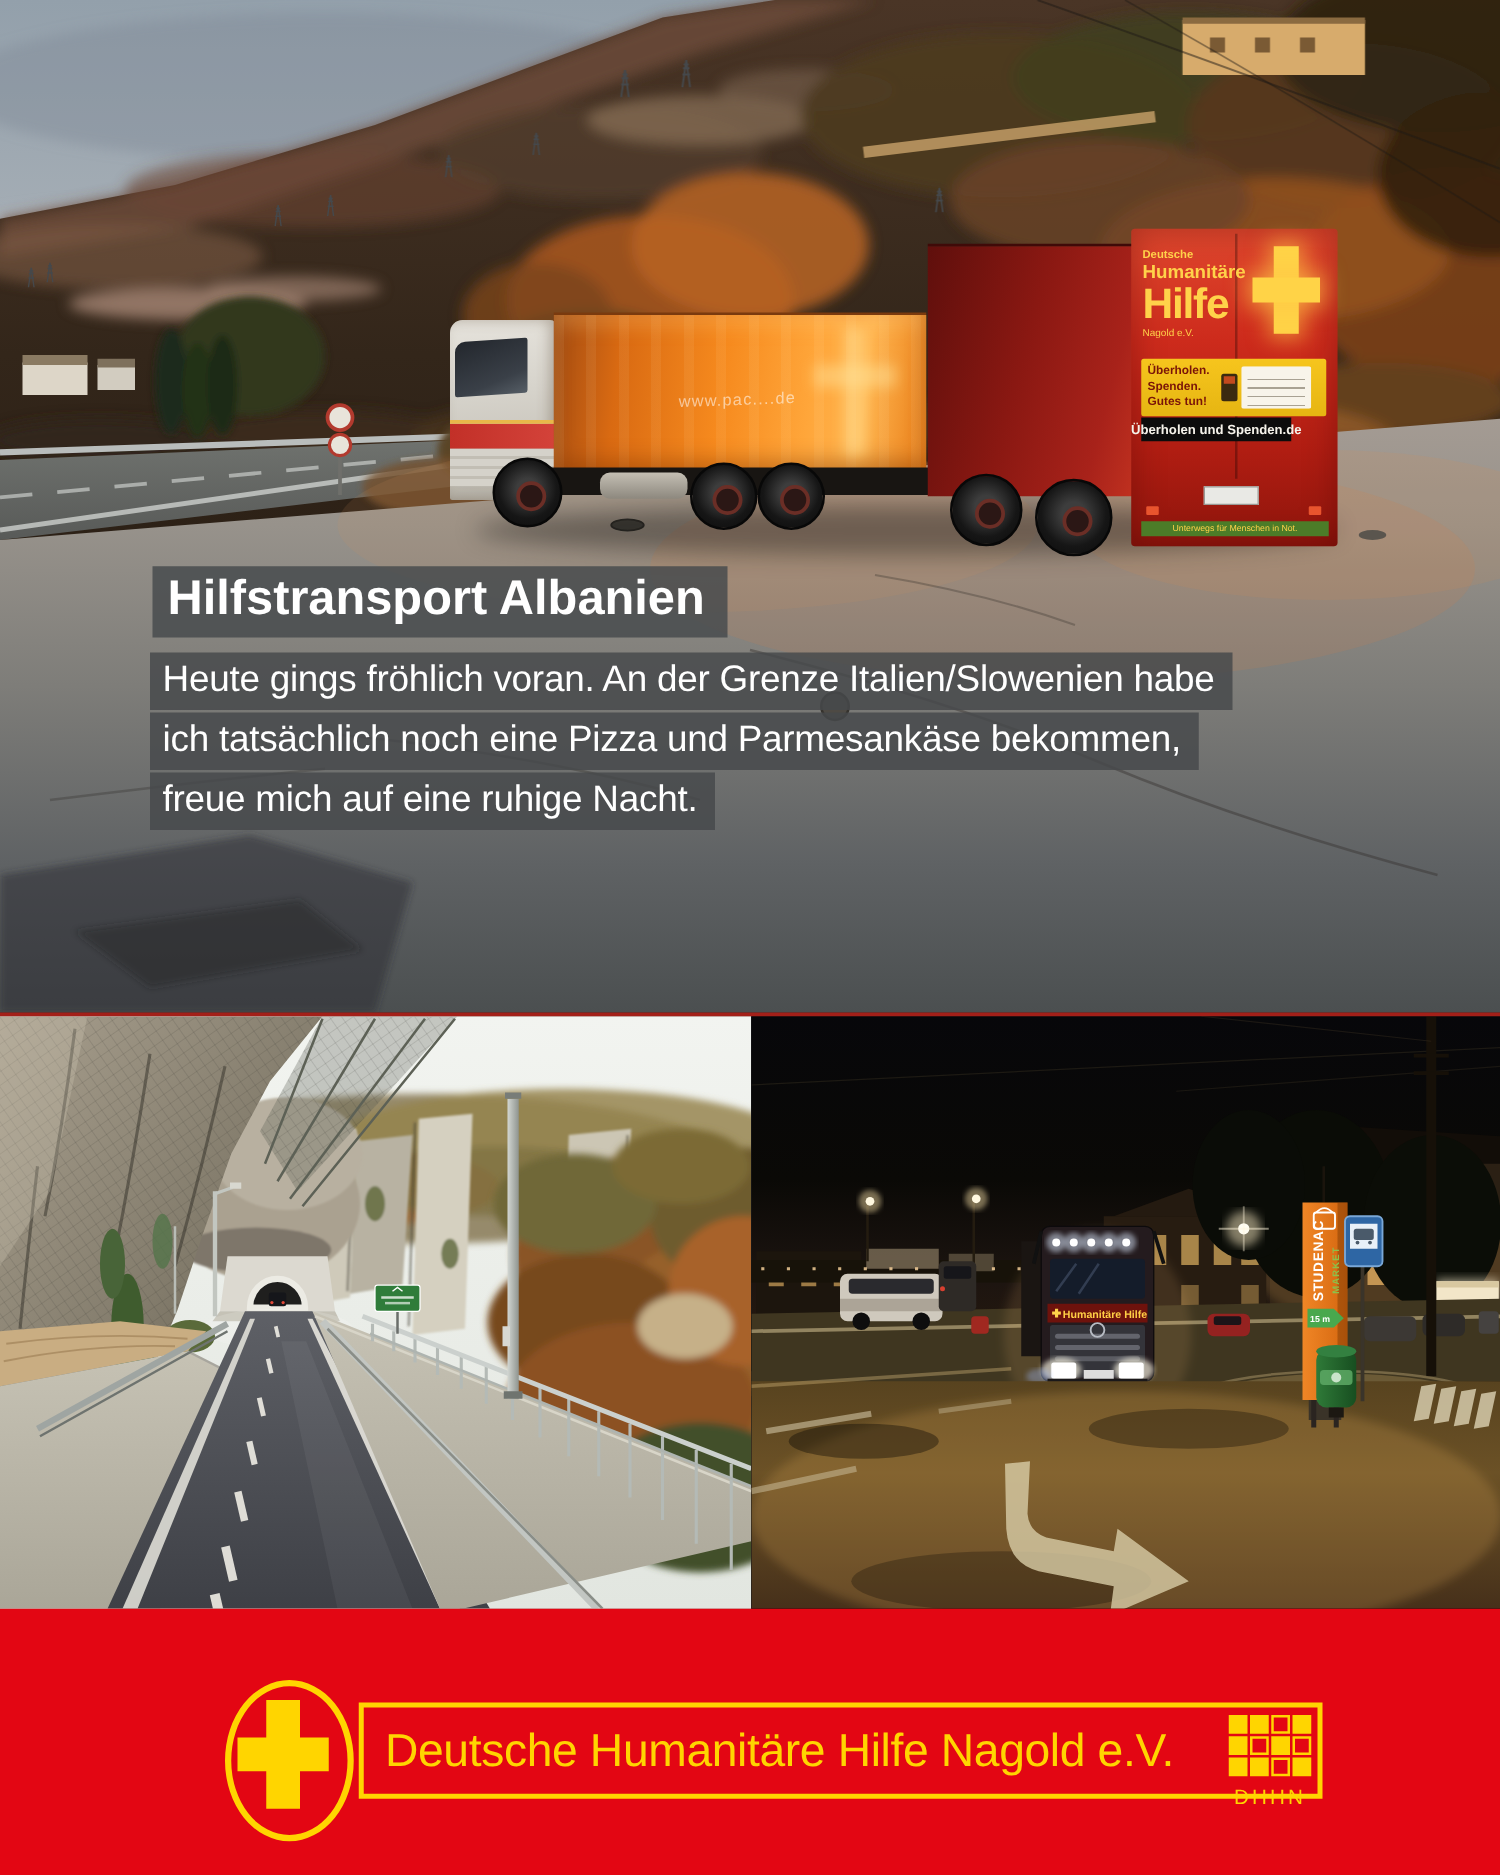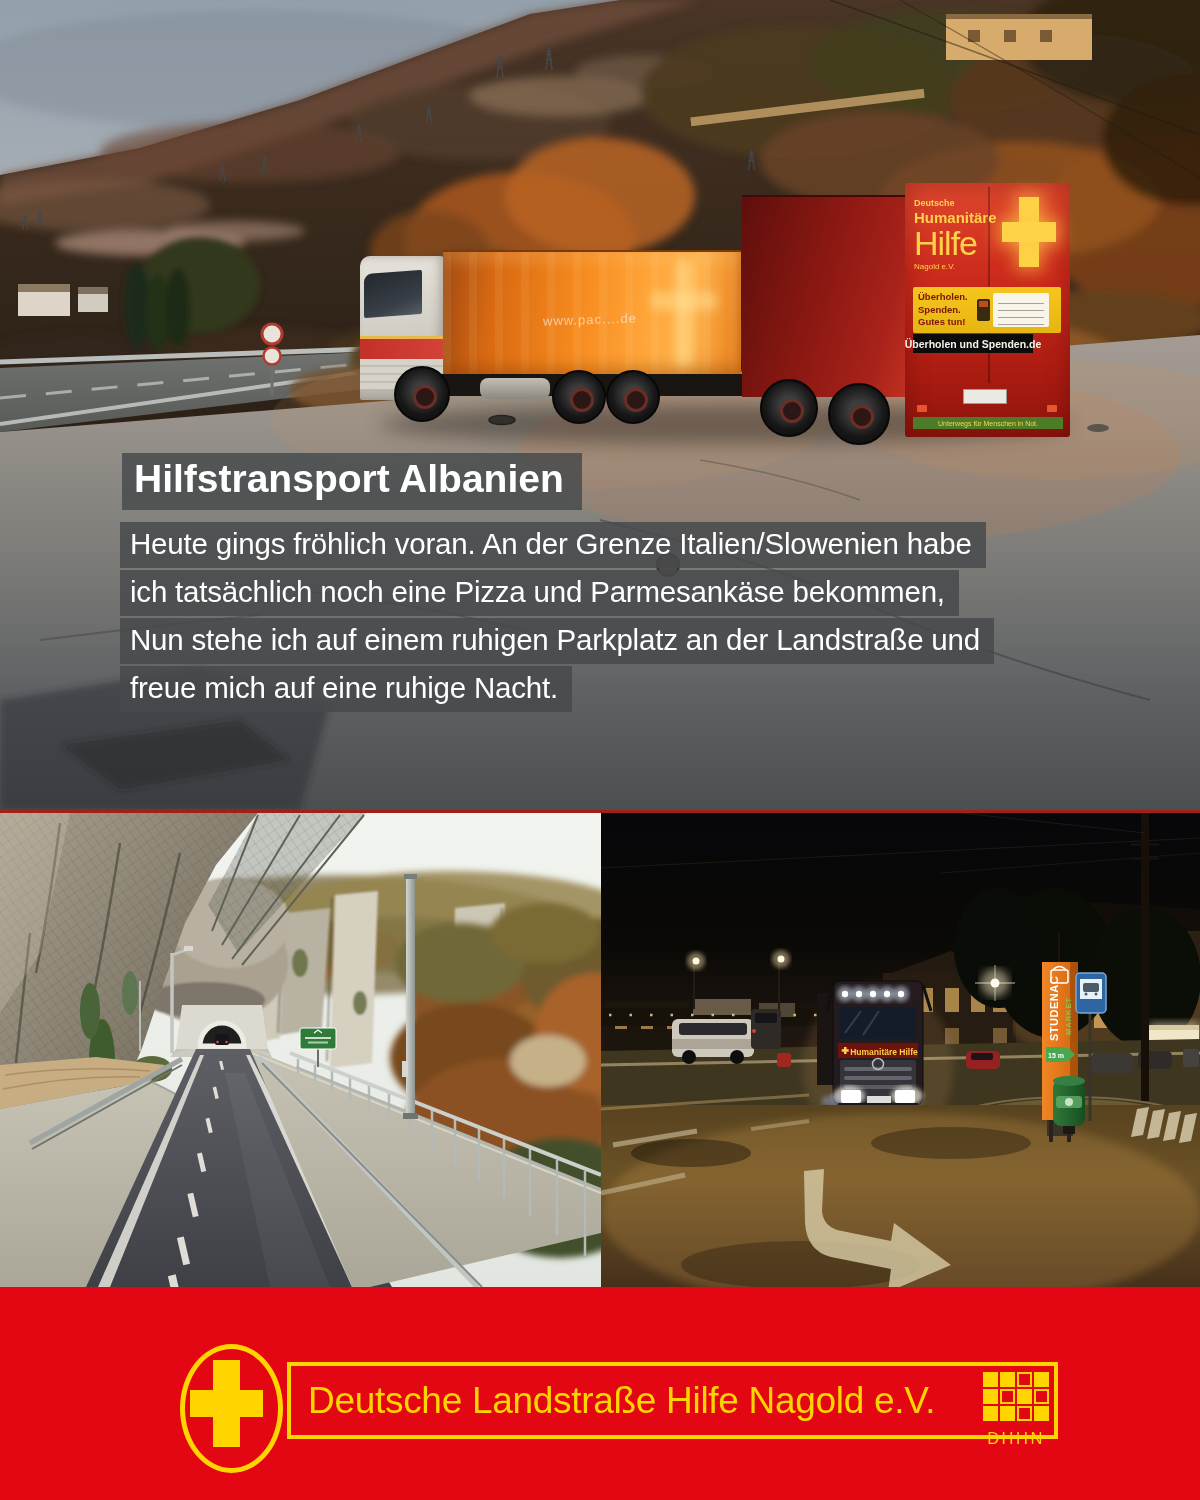--- a/index.html
+++ b/index.html
@@ -53,21 +53,21 @@
     background:linear-gradient(105deg,#5f0f0c,#8a1812 45%,#a8221a 80%,#c23220);}
   .tw1{left:18px;top:196px;width:54px;height:54px;}
   .tw2{left:86px;top:200px;width:58px;height:58px;}
   .tr-rear{left:163px;top:0;width:165px;height:254px;border-radius:3px;
     background:linear-gradient(180deg,#e0482e 0%,#cd2b1c 35%,#b01d12 70%,#8e150c 100%);
     box-shadow:inset 0 0 26px rgba(60,0,0,.35);}
   .tr-doorline{left:50%;top:4px;width:2px;height:196px;background:rgba(0,0,0,.28);}
   .tr-brand{left:9px;top:16px;width:90px;color:#ffd24a;line-height:1;}
   .tr-b1{font-size:9px;font-weight:700;}
   .tr-b2{font-size:15px;font-weight:700;margin-top:2px;}
-  .tr-b3{font-size:34px;font-weight:400;margin-top:1px;letter-spacing:-1px;}
+  .tr-b3{font-size:34px;font-weight:700;margin-top:1px;letter-spacing:-1px;}
   .tr-b4{font-size:8px;margin-top:3px;}
   .tr-cross-v{left:114px;top:14px;width:20px;height:70px;background:#ffd347;box-shadow:0 0 16px 5px rgba(255,195,70,.55);}
   .tr-cross-h{left:97px;top:39px;width:54px;height:20px;background:#ffd347;box-shadow:0 0 16px 5px rgba(255,195,70,.55);}
   .tr-sign{left:8px;top:104px;width:148px;height:46px;border-radius:2px;display:flex;align-items:center;
     background:linear-gradient(180deg,#f6c51d,#e6b512);}
   .tr-sign-text{font-size:9.5px;font-weight:700;color:#7a1408;line-height:1.32;padding-left:5px;width:56px;}
   .tr-sign-icon{width:13px;height:22px;background:#3a2a10;border-radius:2px;margin:0 3px;position:relative;}
   .tr-sign-icon::after{content:"";position:absolute;left:2px;top:2px;width:9px;height:6px;background:#c24a1e;}
   .tr-sign-note{width:56px;height:34px;background:#f8f4ea;border-radius:2px;
     background-image:repeating-linear-gradient(180deg,transparent 0 6px,rgba(90,80,60,.5) 6px 7px);background-size:46px 28px;
@@ -274,21 +274,20 @@
         <div class="abs tr-strip">Unterwegs für Menschen in Not.</div>
         <div class="abs tr-light-l"></div>
         <div class="abs tr-light-r"></div>
       </div>
     </div>
 
     <h1 class="overlay-title" style="margin:2px;">Hilfstransport Albanien</h1>
     <div class="overlay-body">
       <span class="line">Heute gings fröhlich voran. An der Grenze Italien/Slowenien habe</span>
       <span class="line">ich tatsächlich noch eine Pizza und Parmesankäse bekommen,</span>
-      <span class="line">Nun stehe ich auf einem ruhigen Parkplatz an der Landstraße und</span>
       <span class="line">freue mich auf eine ruhige Nacht.</span>
     </div>
   </section>
 
   <div class="divider"></div>
 
   <section class="photo-left">
     <svg class="abs" width="601" height="474" viewBox="0 0 601 474">
       <defs>
         <linearGradient id="skyL" x1="0" y1="0" x2="0" y2="1">
@@ -696,21 +695,21 @@
       </g>
     </svg>
   </section>
 
   <footer class="footer">
     <div class="abs logo-ellipse">
       <div class="abs cv"></div>
       <div class="abs ch"></div>
     </div>
     <div class="abs org-box">
-      <span class="org-name">Deutsche Landstraße Hilfe Nagold e.V.</span>
+      <span class="org-name">Deutsche Humanitäre Hilfe Nagold e.V.</span>
     </div>
     <div class="abs dhhn">
       <div class="dhhn-grid">
         <div class="cell f"></div>
           <div class="cell f"></div>
           <div class="cell o"></div>
           <div class="cell f"></div>
         <div class="cell f"></div>
           <div class="cell o"></div>
           <div class="cell f"></div>

